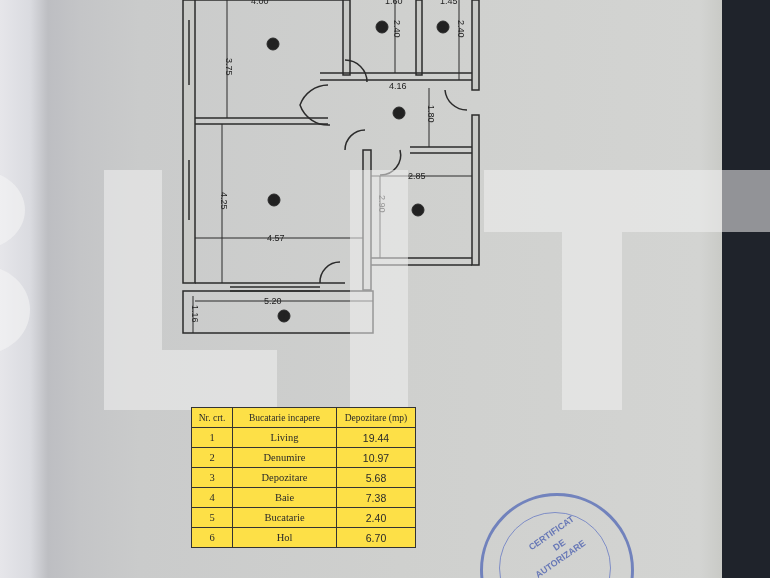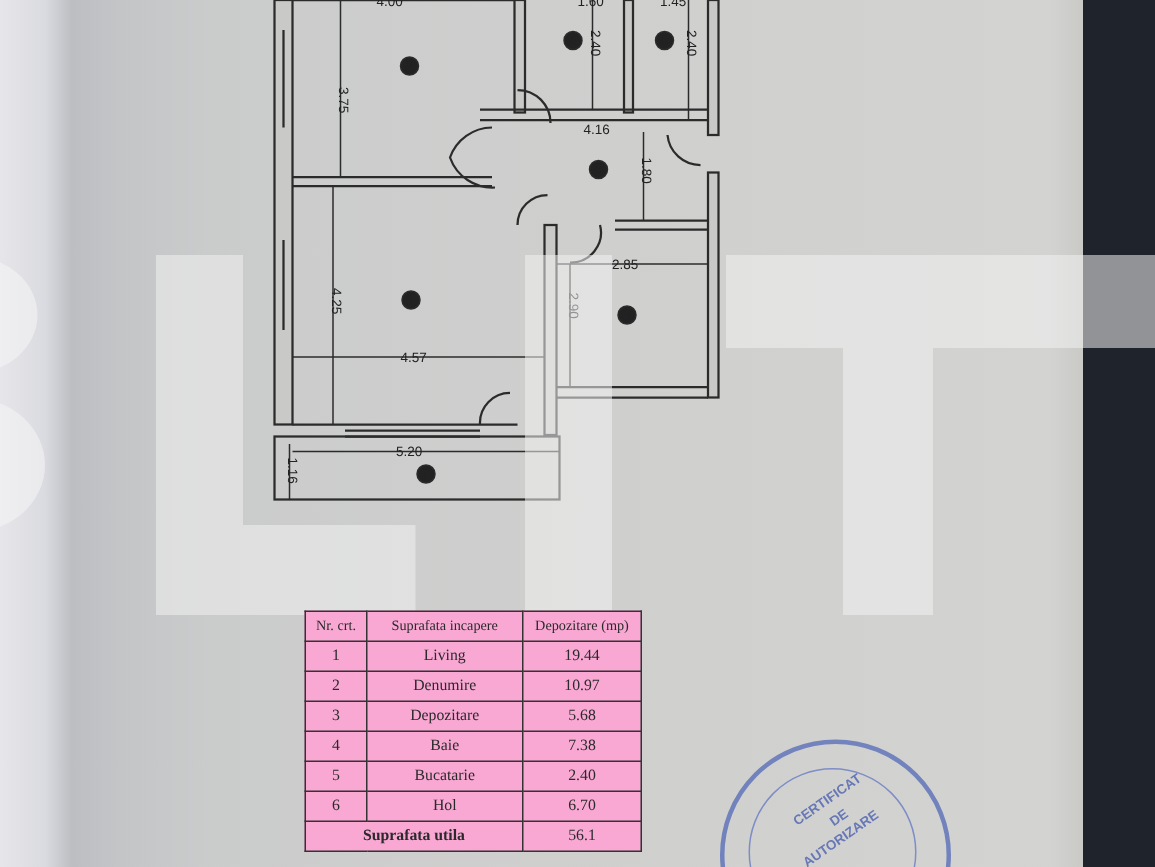--- a/index.html
+++ b/index.html
@@ -3,24 +3,24 @@
 <meta charset="utf-8">
 <style>
   html,body{margin:0;padding:0;}
   body{width:770px;height:578px;overflow:hidden;position:relative;background:#1d2026;font-family:"Liberation Serif",serif;}
   .page{position:absolute;left:0;top:0;width:722px;height:578px;
     background:linear-gradient(90deg,#e6e6ea 0px,#dadbe0 30px,#bdbec2 48px,#c4c5c7 80px,#cacbcb 140px,#cfd0ce 400px,#d3d4d2 700px,#c9cac6 722px);}
   .dark{position:absolute;left:722px;top:0;width:48px;height:578px;background:#1f232b;}
   .plan{position:absolute;left:0;top:0;width:722px;height:578px;}
   .wm{position:absolute;background:rgba(240,240,240,0.55);pointer-events:none;}
   .wm-circle{position:absolute;border-radius:50%;background:rgba(245,245,245,0.55);}
-  table.rooms{position:absolute;left:203px;top:407px;border-collapse:collapse;background:#f9a8d4;font-size:10.5px;color:#2a2a2a;}
+  table.rooms{position:absolute;left:191px;top:407px;border-collapse:collapse;background:#fde047;font-size:10.5px;color:#2a2a2a;}
   table.rooms td,table.rooms th{border:1.5px solid #333;padding:0 4px;height:19px;font-weight:normal;text-align:center;}
   table.rooms th{font-size:9.5px;}
-  table.rooms td.val{font-family:Liberation Serif, serif;font-size:10.5px;}
+  table.rooms td.val{font-family:Liberation Sans, sans-serif;font-size:10.5px;}
   table.rooms td.total-label{font-weight:bold;}
   .stamp{position:absolute;left:480px;top:493px;width:148px;height:148px;border-radius:50%;border:3px solid #5a6fb8;opacity:.8;}
   .stamp-inner{position:absolute;left:16px;top:16px;width:110px;height:110px;border-radius:50%;border:1.5px solid #6a7cc4;}
   .stamp-text{position:absolute;color:#4e62b0;font-family:"Liberation Sans",sans-serif;font-weight:bold;font-size:9px;transform-origin:center;}
   .dim{font-family:"Liberation Sans",sans-serif;font-size:9px;fill:#222;}
   .roomno{font-family:"Liberation Sans",sans-serif;font-size:10px;fill:#222;}
 </style>
 </head>
 <body>
 
@@ -119,21 +119,21 @@
   <div class="wm" style="left:162px;top:350px;width:115px;height:60px;"></div>
   <div class="wm" style="left:350px;top:170px;width:58px;height:240px;"></div>
   <div class="wm" style="left:484px;top:170px;width:286px;height:62px;"></div>
   <div class="wm" style="left:562px;top:232px;width:60px;height:178px;"></div>
 </div>
 
 <table class="rooms">
   <tbody>
       <tr>
     <th style="width:32px">Nr. crt.</th>
-    <th style="width:95px">Suprafata incapere</th>
+    <th style="width:95px">Bucatarie incapere</th>
     <th style="width:70px">Depozitare (mp)</th>
   </tr>
   <tr>
     <td>1</td>
     <td>Living</td>
     <td class="val">19.44</td>
   </tr>
   <tr>
     <td>2</td>
     <td>Denumire</td>
@@ -152,24 +152,20 @@
   <tr>
     <td>5</td>
     <td>Bucatarie</td>
     <td class="val">2.40</td>
   </tr>
   <tr>
     <td>6</td>
     <td>Hol</td>
     <td class="val">6.70</td>
   </tr>
-  <tr>
-    <td colspan="2" class="total-label">Suprafata utila</td>
-    <td class="val">56.1</td>
-  </tr>
 </tbody>
   </table>
 
 <div class="stamp">
   <div class="stamp-inner"></div>
   <div class="stamp-text" style="left:42px;top:32px;transform:rotate(-35deg);">CERTIFICAT</div>
   <div class="stamp-text" style="left:70px;top:44px;transform:rotate(-35deg);">DE</div>
   <div class="stamp-text" style="left:48px;top:58px;transform:rotate(-35deg);">AUTORIZARE</div>
 </div>
 

